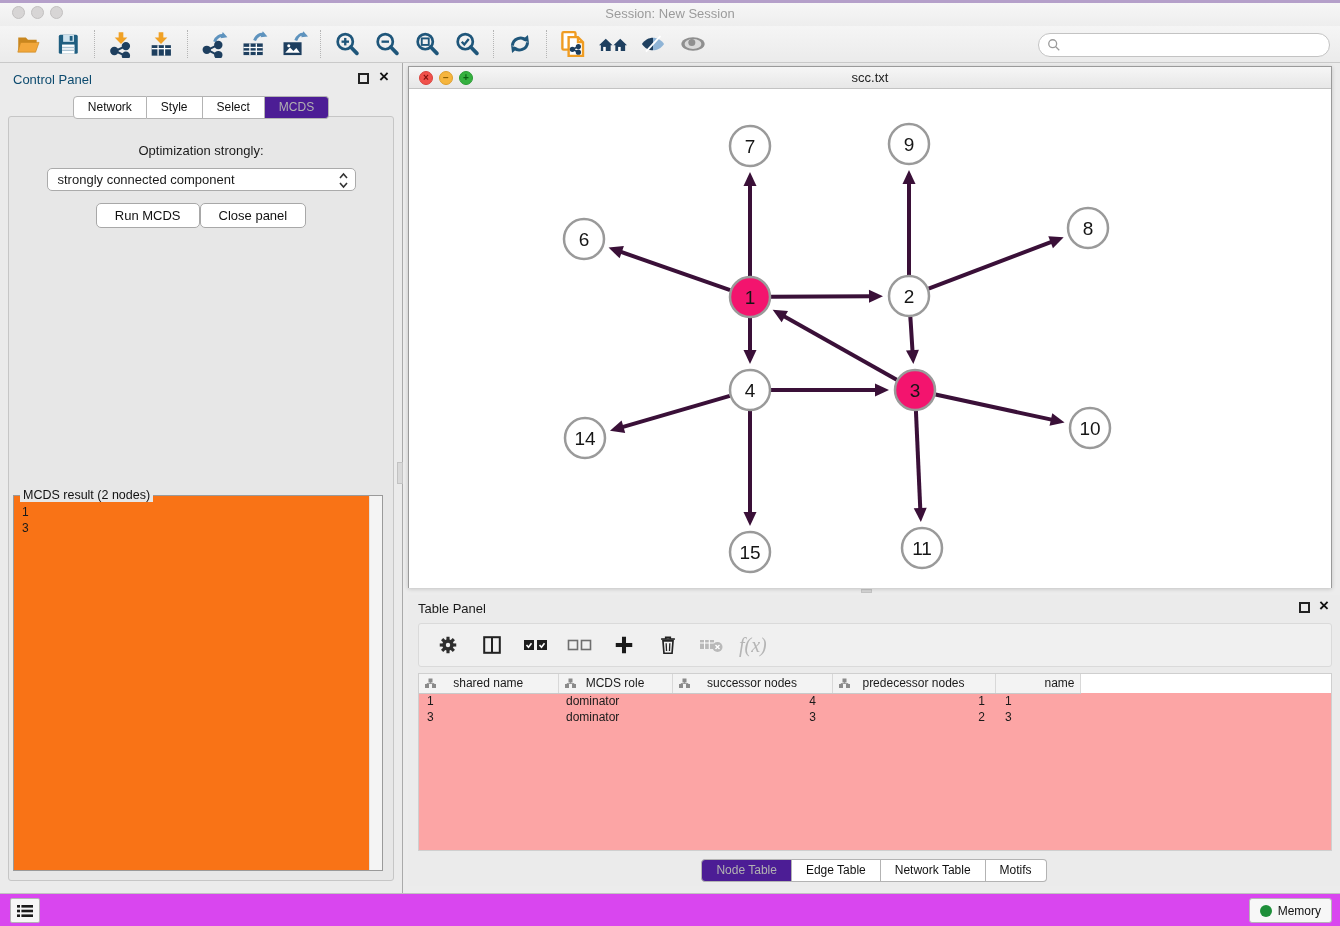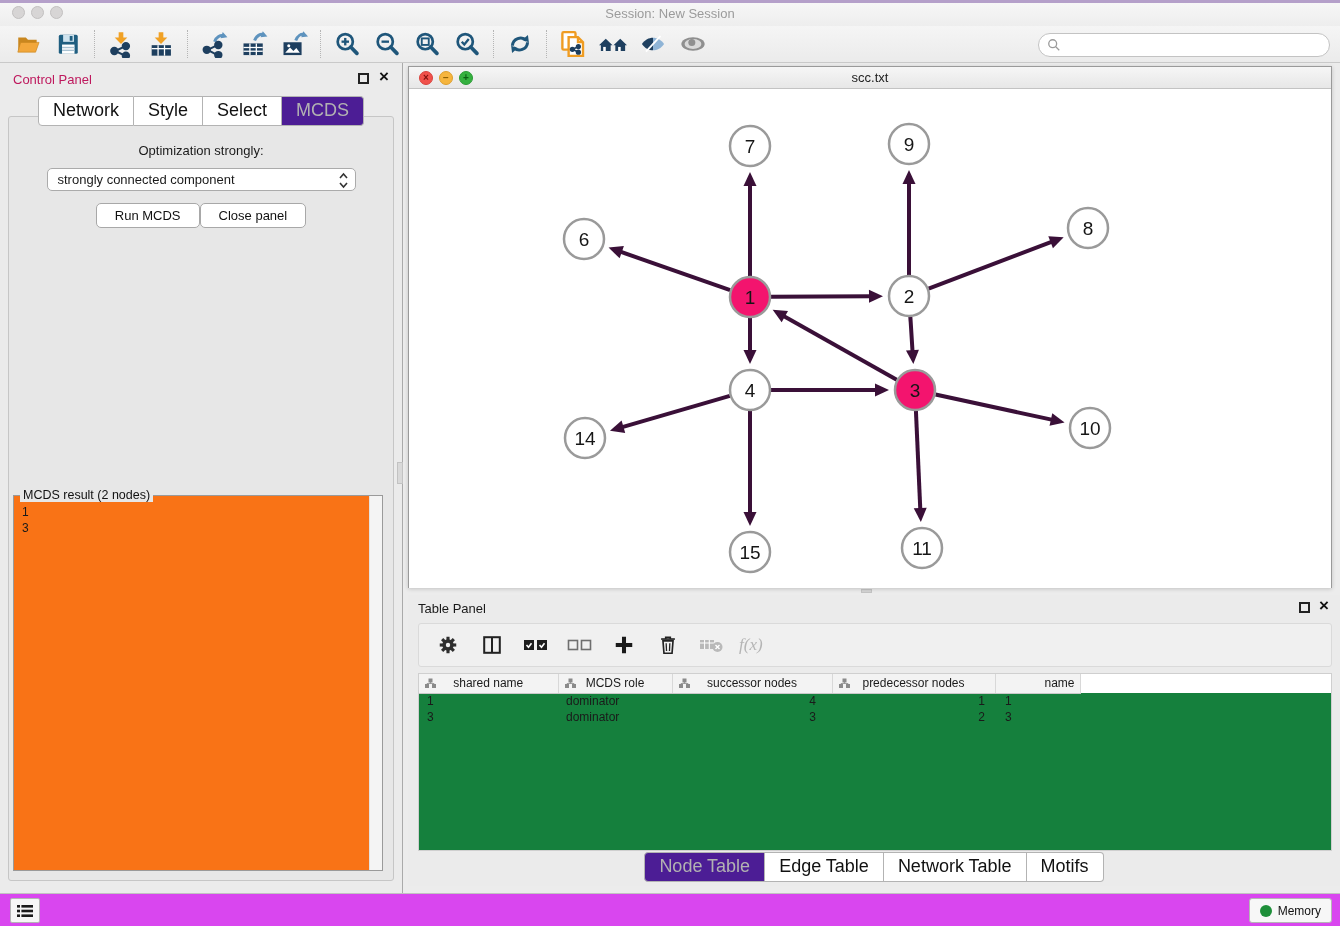--- a/index.html
+++ b/index.html
@@ -19,28 +19,28 @@
     display:flex; align-items:center; padding-left:8px; }
   .tbtn { background:none; border:none; width:40px; height:32px; display:flex; align-items:center; justify-content:center; cursor:default; }
   .tsep { width:1px; height:28px; margin:0 6px; border-left:1px dotted #b5b5b5; }
   .searchbox { position:absolute; right:10px; top:33px; width:292px; height:24px; background:#fff;
     border:1px solid #c3c3c3; border-radius:12px; display:flex; align-items:center; padding-left:8px; }
   .searchbox input { border:none; outline:none; flex:1; font-size:12px; background:transparent; margin-left:5px; }
 
   
   .control-panel { position:absolute; left:0; top:63px; width:403px; height:830px; background:#ebebeb; border-right:1px solid #aaa; }
   .panel-head { position:relative; height:30px; }
-  .panel-head .ptitle { position:absolute; left:13px; top:9px; font-size:13px; color:#be185d; }
+  .panel-head .ptitle { position:absolute; left:13px; top:9px; font-size:13px; color:#0c4a6e; }
   .float-ico { position:absolute; top:10px; width:11px; height:11px; border:2px solid #222; background:transparent; }
   .close-ico { position:absolute; top:4px; font-weight:bold; font-size:17px; color:#111; line-height:20px; }
   .cp-float { right:33px; } .cp-close { right:13px; }
 
   .seg-tabs { position:absolute; left:0; right:0; display:flex; justify-content:center; z-index:3; }
   .cp-tabs { top:33px; }
-  .seg-tab { background:#fff; border:1px solid #b3b3b3; border-left:none; padding:3px 14px 4px; font-size:18px; color:#111; }
+  .seg-tab { background:#fff; border:1px solid #b3b3b3; border-left:none; padding:3px 14px 4px; font-size:12px; color:#111; }
   .seg-tab.first { border-left:1px solid #b3b3b3; border-radius:4px 0 0 4px; }
   .seg-tab.last  { border-radius:0 4px 4px 0; }
   .seg-tab.selgray { background:#4c1d95; color:#b2b2b2; }
 
   .cp-body { position:absolute; left:8px; right:8px; top:53px; bottom:12px; background:#e7e7e7;
     border:1px solid #c6c6c6; border-radius:3px; }
   .opt-label { margin-top:26px; text-align:center; font-size:13px; }
   .criterion { position:relative; width:309px; height:23px; margin:10px auto 0; background:#fff;
     border:1px solid #ababab; border-radius:5px; display:flex; align-items:center; padding-left:10px; font-size:13px; }
   .stepper { position:absolute; right:7px; top:3px; }
@@ -70,23 +70,23 @@
   .net-canvas { position:relative; width:922px; height:499px; background:#fff; }
 
   
   .table-panel { position:absolute; left:408px; top:595px; width:932px; height:291px; background:#ebebeb; }
   .tp-head { position:relative; height:26px; }
   .tp-head .ptitle { position:absolute; left:10px; top:6px; }
   .tp-float { right:30px; top:7px; } .tp-close { right:11px; top:1px; }
   .tp-toolbar { position:absolute; left:10px; right:8px; top:28px; height:44px; background:#f0f0f0;
     border:1px solid #dadada; border-radius:3px; display:flex; align-items:center; gap:10px; padding-left:12px; }
   .tp-toolbar .tbtn { width:34px; }
-  .fx { font-family:"Liberation Serif", serif; font-style:italic; font-size:17px; color:#b5b5b5; }
-
-  .table-wrap { position:absolute; left:10px; right:8px; top:78px; height:178px; background:#15803d; border:1px solid #cfcfcf; overflow:hidden; }
+  .fx { font-family:"Liberation Serif", serif; font-style:italic; font-size:20px; color:#b5b5b5; }
+
+  .table-wrap { position:absolute; left:10px; right:8px; top:78px; height:178px; background:#fca5a5; border:1px solid #cfcfcf; overflow:hidden; }
   table.node-table { border-collapse:collapse; width:100%; table-layout:fixed; }
   .node-table th { background:#f3f3f3; border-right:1px solid #d8d8d8; border-bottom:1px solid #c9c9c9;
     font-weight:normal; font-size:12px; height:19px; padding:0; }
   .node-table th .th-inner { display:flex; align-items:center; justify-content:center; gap:5px; position:relative; }
   .node-table th .th-inner svg { position:absolute; left:6px; }
   .node-table th.filler { background:#fff; border:none; }
   .node-table td { font-size:12px; height:16px; padding:0 0 0 8px; white-space:nowrap; }
   .node-table td.num { text-align:right; padding-right:16px; }
   .node-table td.num2 { text-align:right; padding-right:10px; }
   .node-table td.namecol { padding-left:10px; }

